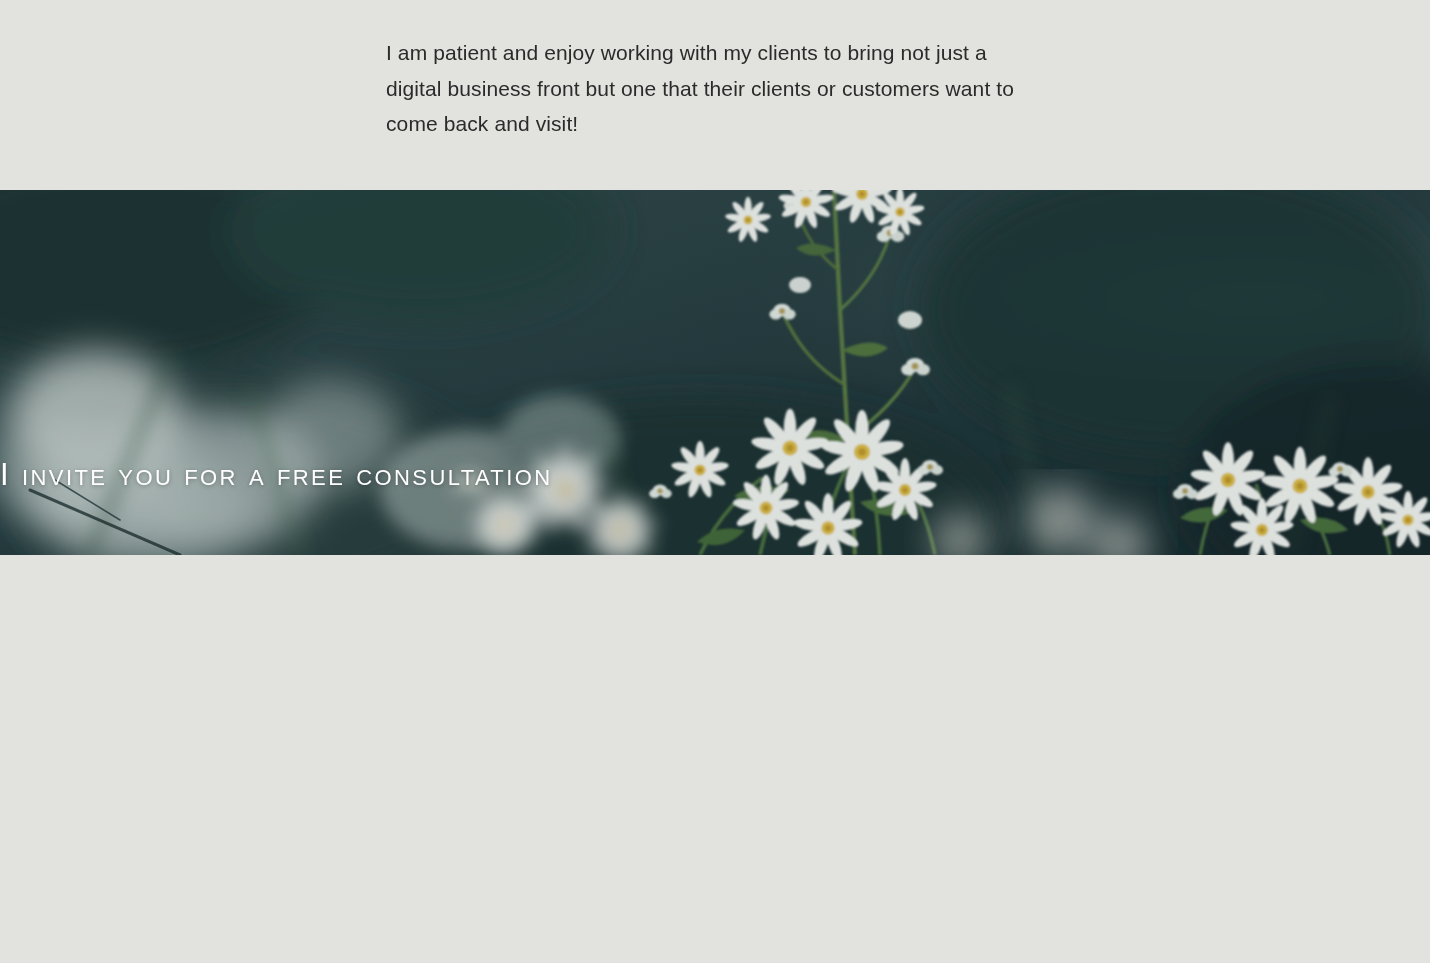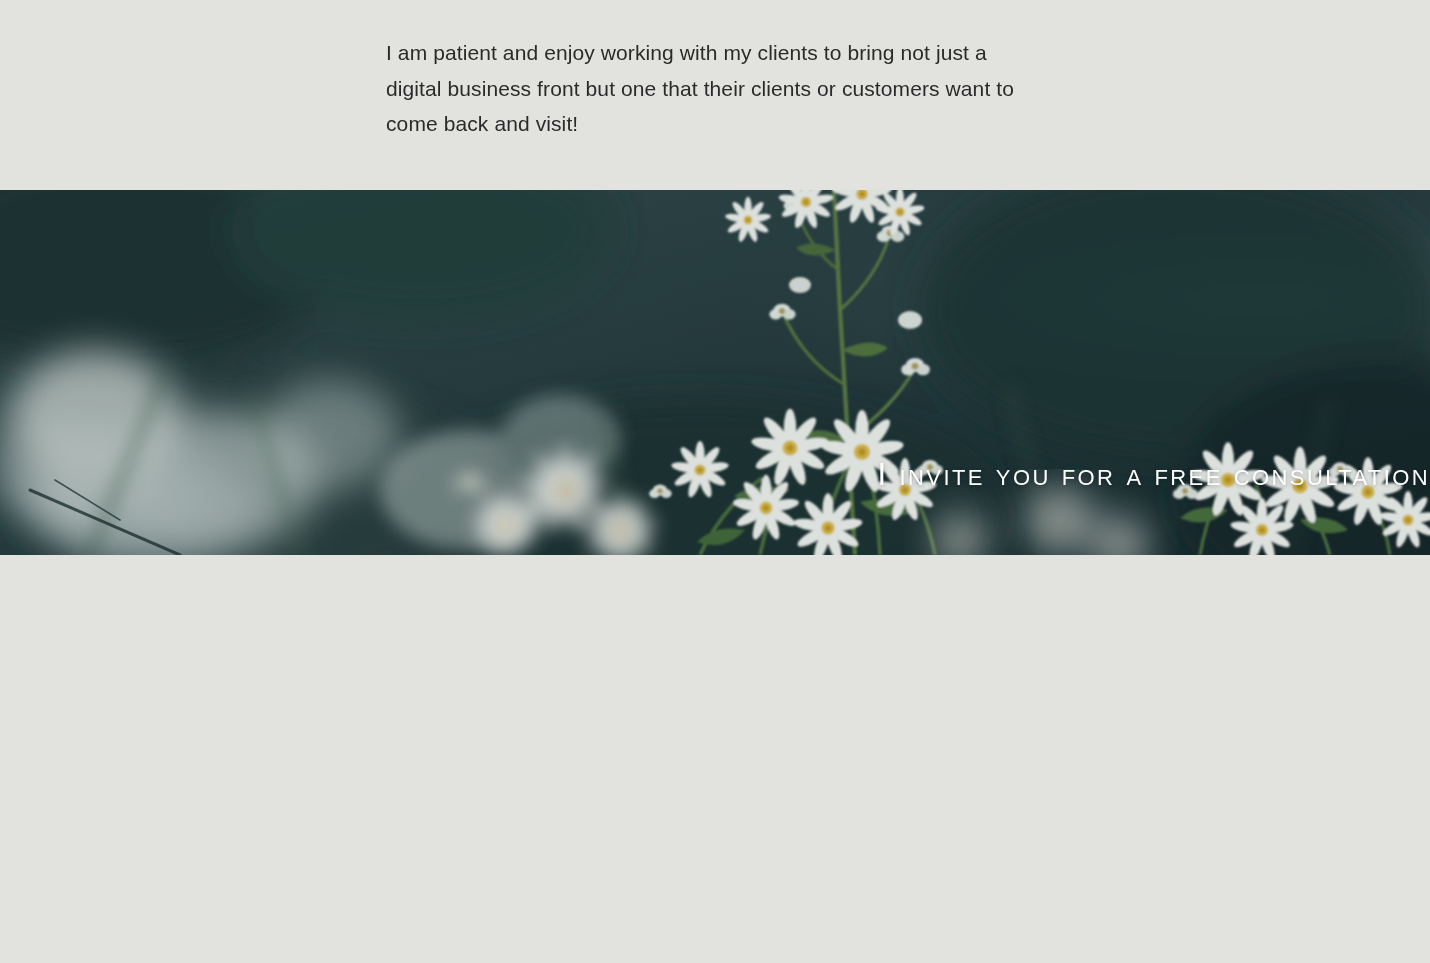--- a/index.html
+++ b/index.html
@@ -53,21 +53,21 @@
     inset: 0;
     width: 100%;
     height: 100%;
     display: block;
   }
   .hero-heading {
     position: absolute;
     left: 0;
     top: 241px;
     width: 1430px;
-    text-align: right;
+    text-align: left;
     font-family: "Liberation Sans", sans-serif;
     font-weight: 300;
     font-size: 31px;
     line-height: 36px;
     letter-spacing: 2.4px;
     color: #ffffff;
     font-variant: small-caps;
     text-transform: lowercase;
     z-index: 4;
     text-shadow: 0 1px 4px rgba(0,0,0,0.30);

